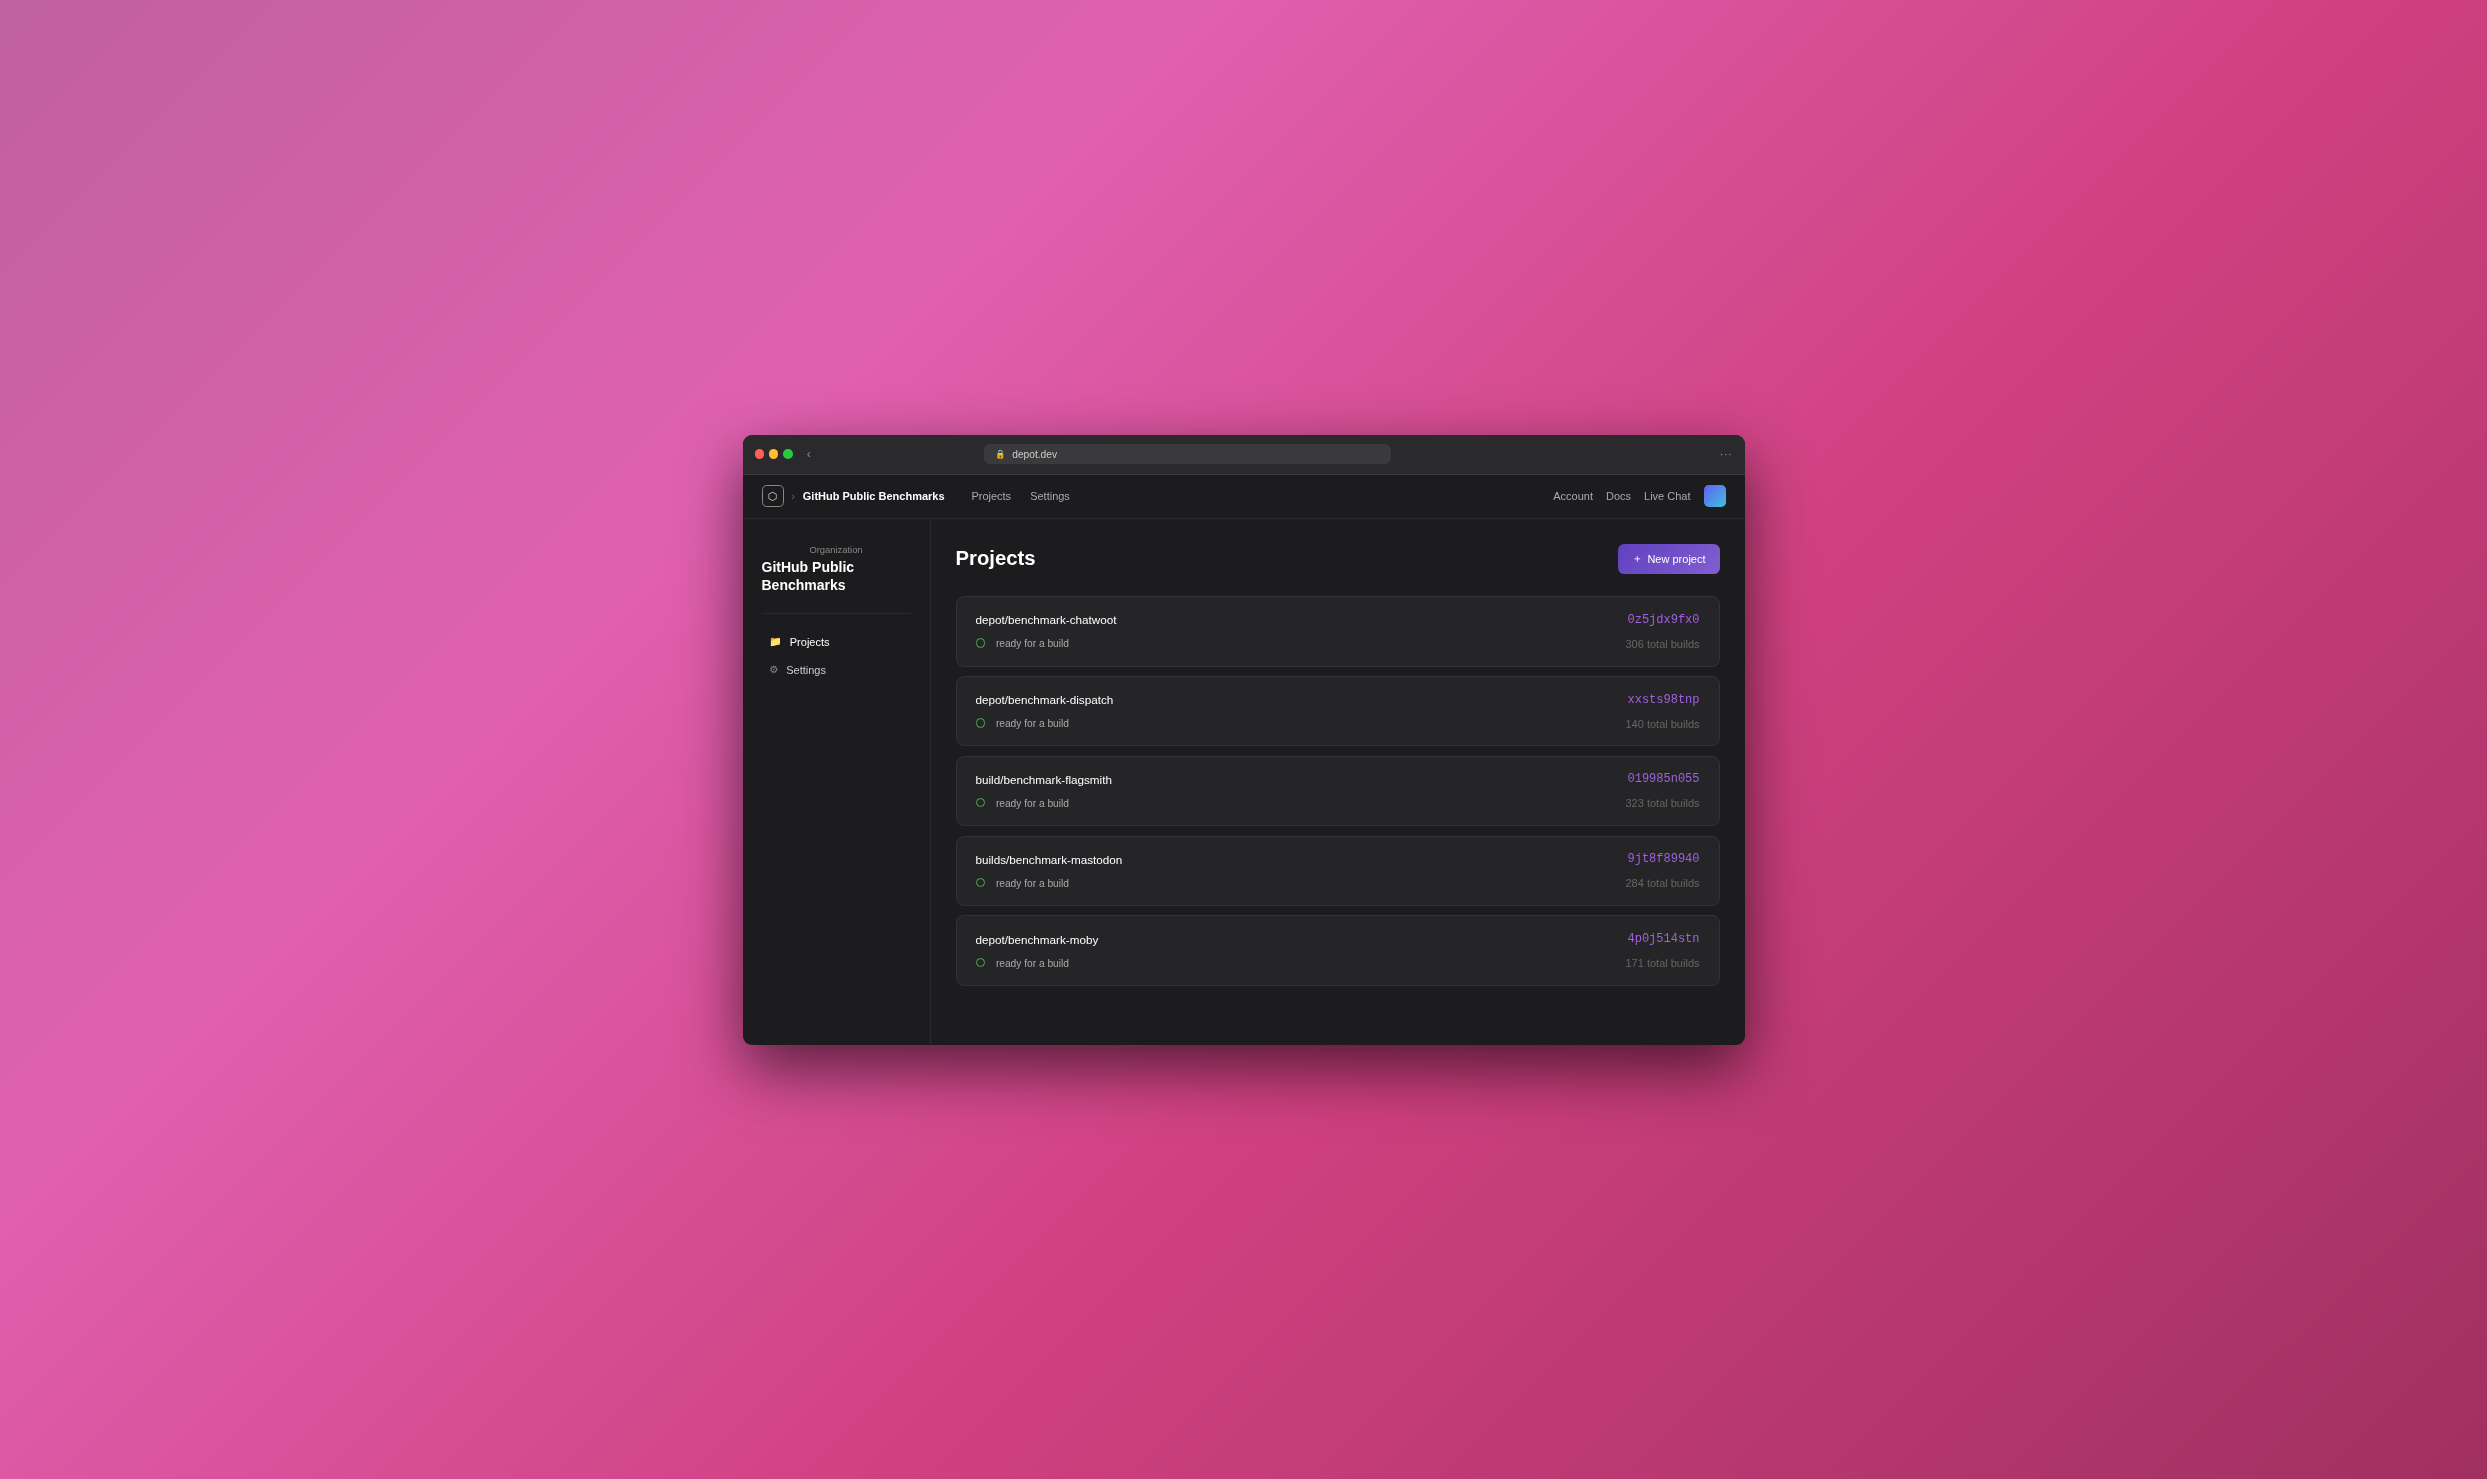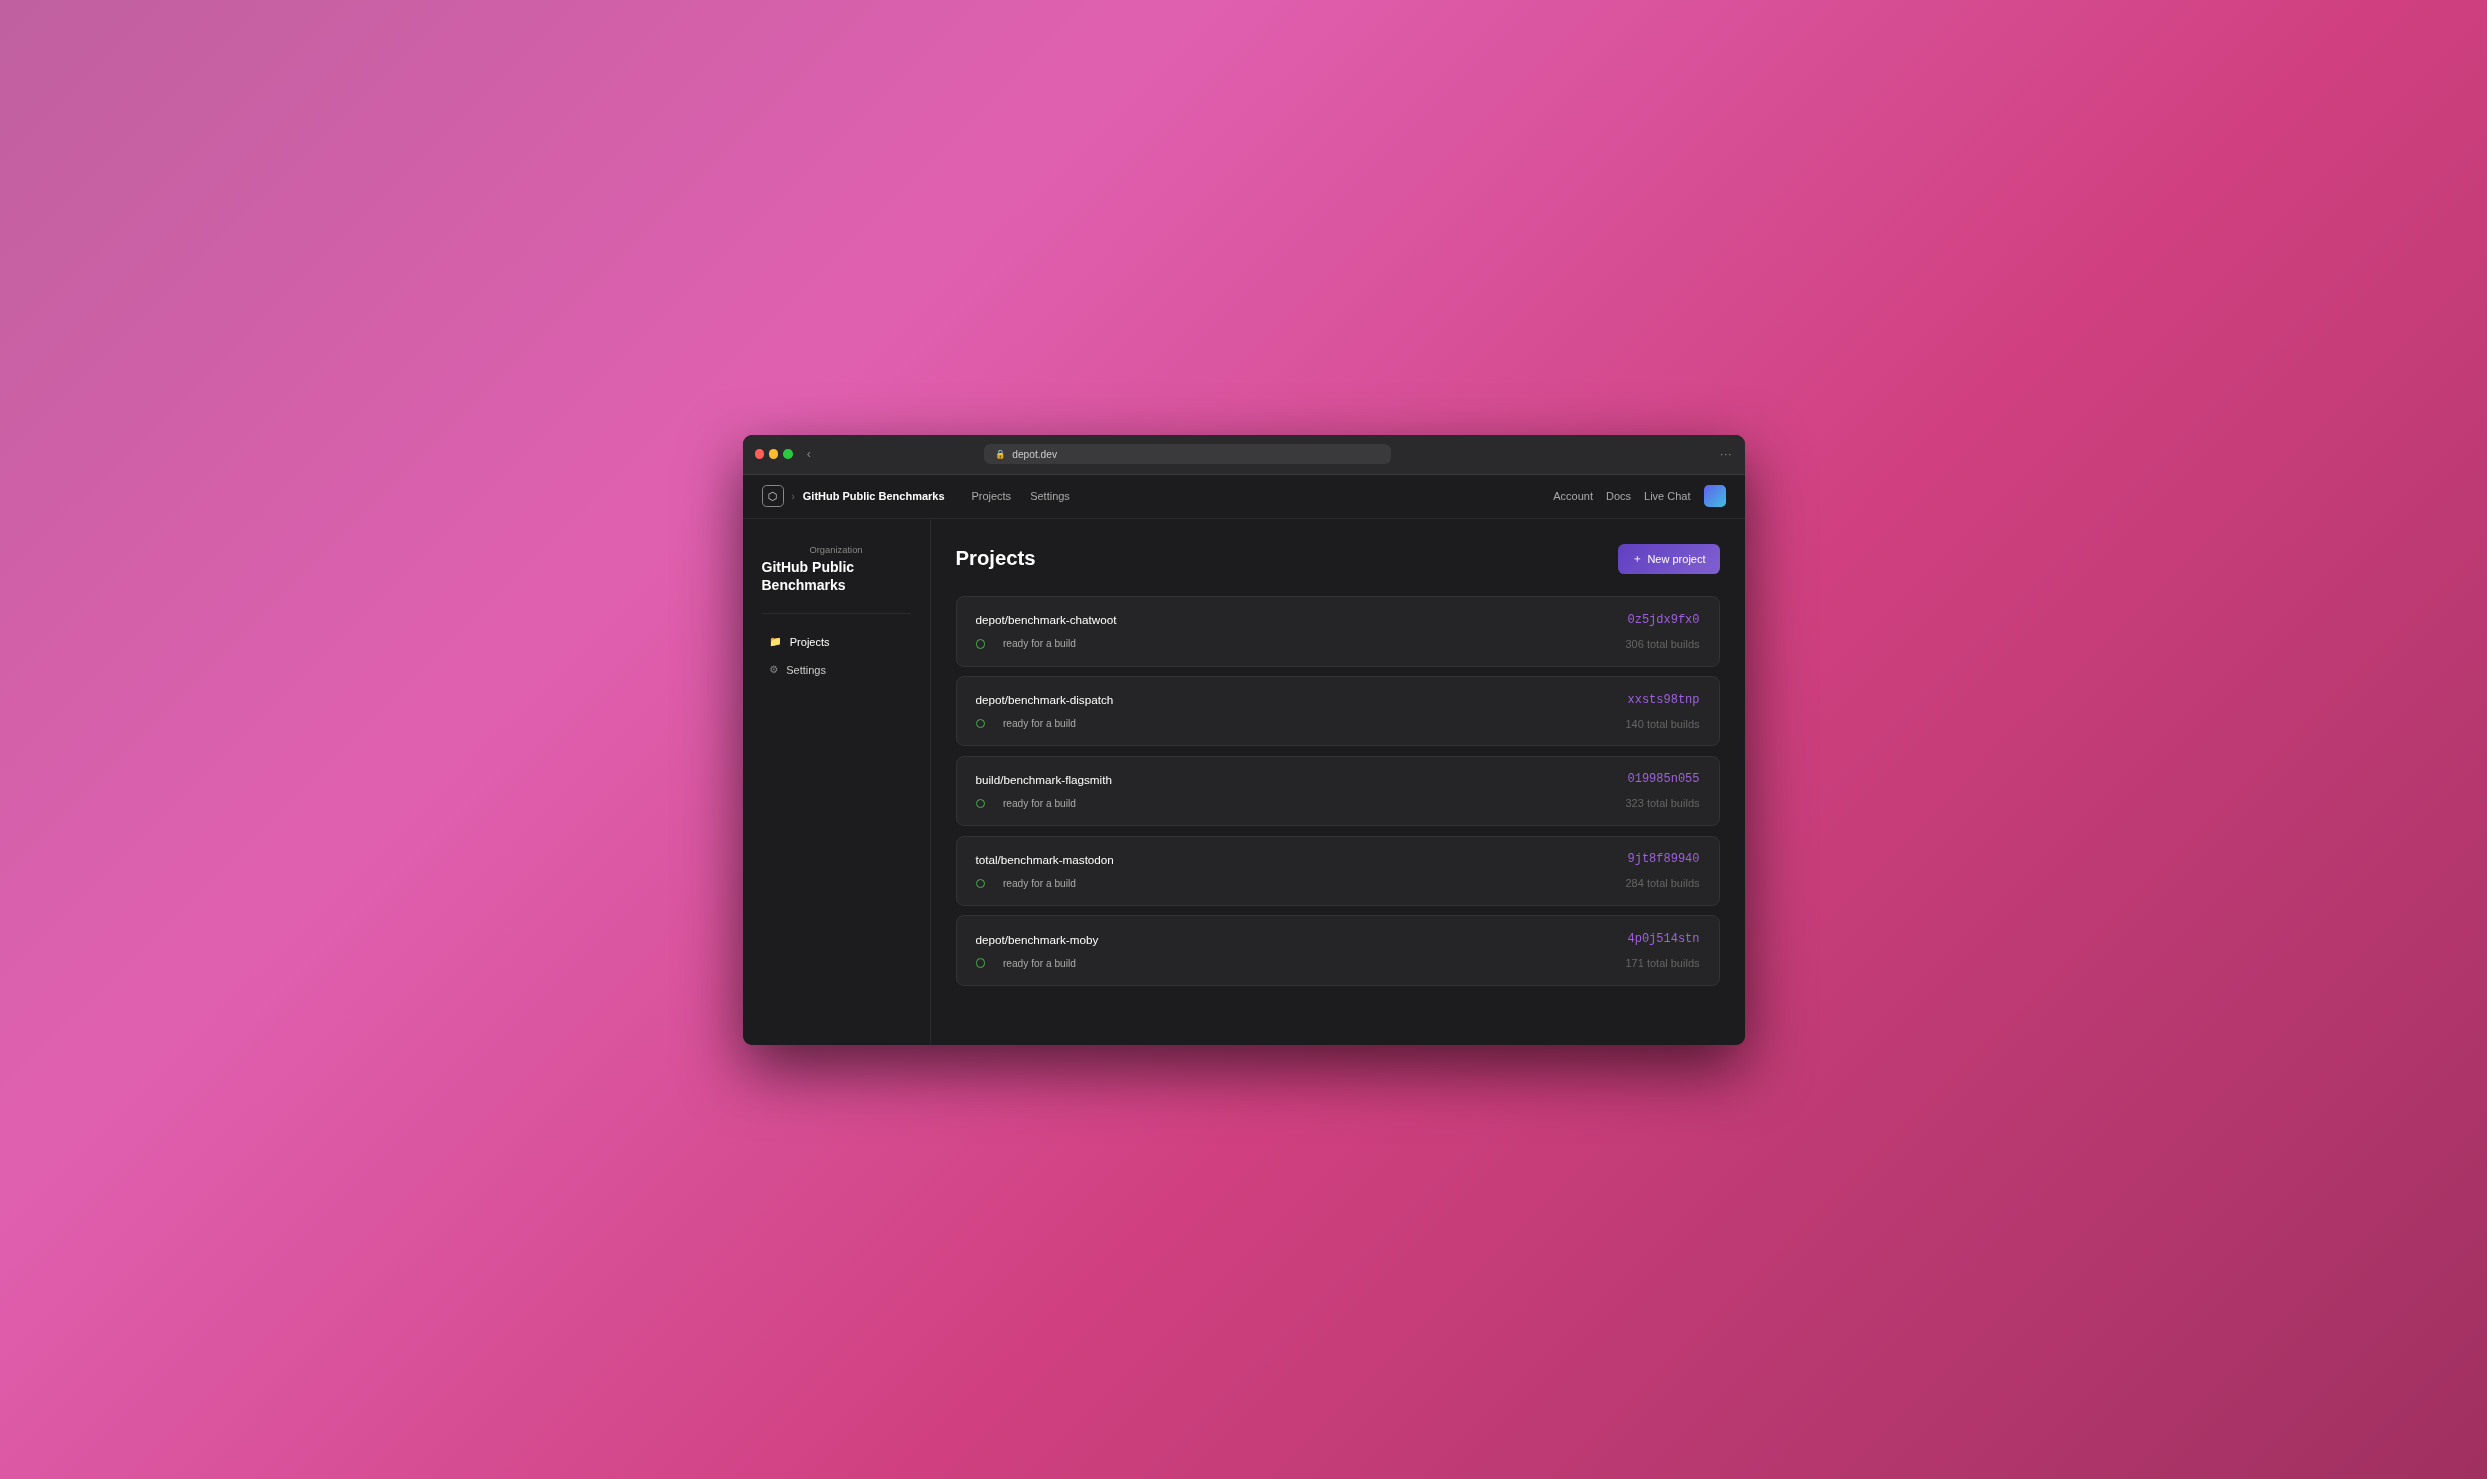--- a/index.html
+++ b/index.html
@@ -296,22 +296,22 @@
     }
 
     .project-card-bottom {
       display: flex;
       align-items: center;
       justify-content: space-between;
     }
 
     .project-status {
       display: flex;
-      align-items: center;
-      gap: 18px;
+      align-items: flex-start;
+      gap: 11px;
       color: #aaa;
       font-size: 10.2px;
     }
 
     .status-dot {
       width: 9.4px;
       height: 9.4px;
       border-radius: 50%;
       border: 1.6px solid #4caf50;
       background: transparent;
@@ -428,21 +428,21 @@
             <div class="project-status">
               <div class="status-dot"></div>
               <span>ready for a build</span>
             </div>
             <span class="project-builds">323 total builds</span>
           </div>
         </div>
 
         <div class="project-card">
           <div class="project-card-top">
-            <span class="project-name">total/benchmark-mastodon</span>
+            <span class="project-name">builds/benchmark-mastodon</span>
             <span class="project-id">9jt8f89940</span>
           </div>
           <div class="project-card-bottom">
             <div class="project-status">
               <div class="status-dot"></div>
               <span>ready for a build</span>
             </div>
             <span class="project-builds">284 total builds</span>
           </div>
         </div>

